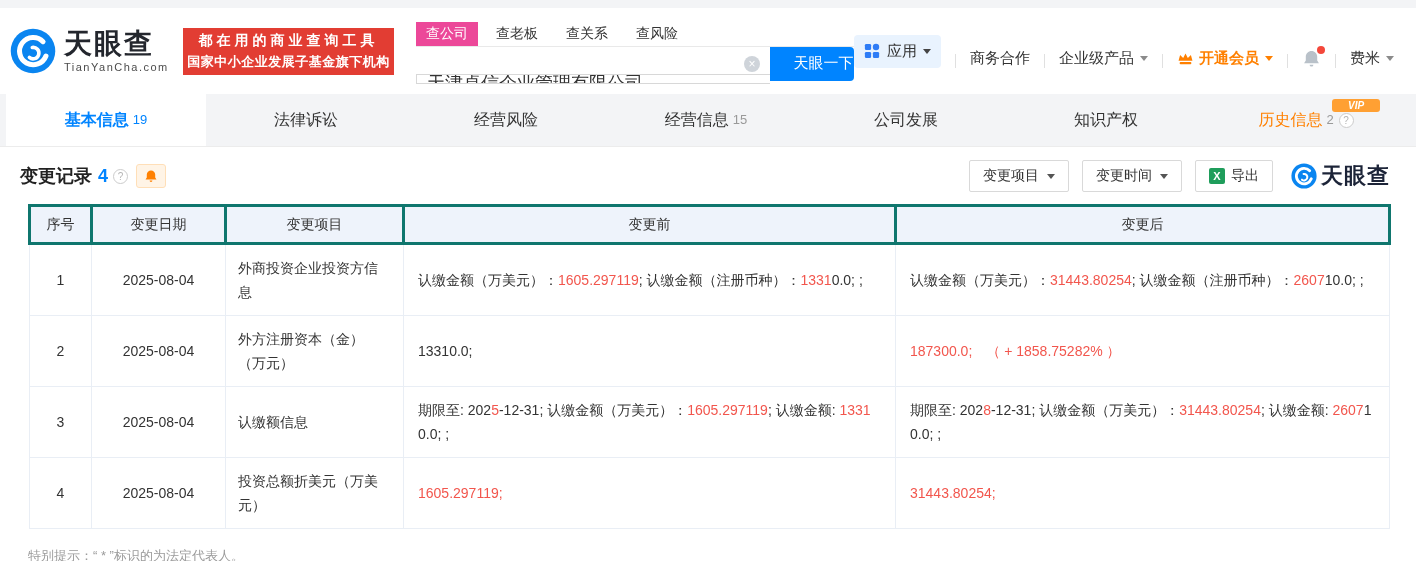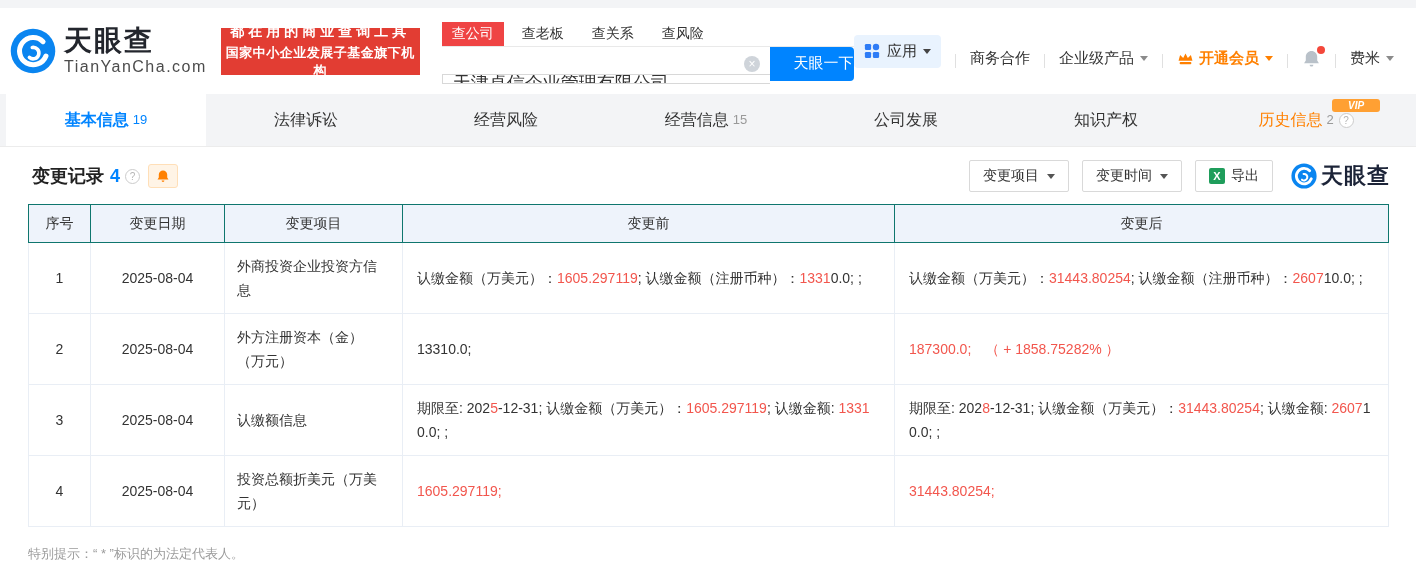--- a/index.html
+++ b/index.html
@@ -5,30 +5,30 @@
   * { box-sizing: border-box; margin: 0; padding: 0; }
   html,body { width: 1416px; height: 561px; }
   body { background:#f3f4f6; font-family:"Liberation Sans",sans-serif; color:#333; overflow:hidden; }
 
   
   .hdr { margin-top:8px; height:86px; background:#fff; display:flex; align-items:center; padding:0 22px 0 10px; }
   .logo { display:flex; align-items:center; cursor:pointer; }
   .logo-ic { width:46px; height:46px; }
   .logo-tx { margin-left:8px; }
   .brand { font-size:28px; font-weight:bold; color:#23262d; letter-spacing:2px; line-height:30px; }
-  .domain { font-size:16px; color:#4c4c4c; letter-spacing:1.5px; margin-top:2px; }
+  .domain { font-size:11px; color:#4c4c4c; letter-spacing:1.5px; margin-top:2px; }
   .slogan { margin-left:14px; width:218px; height:47px; background:#e23d33; color:#fff; font-weight:bold;
             display:flex; flex-direction:column; justify-content:center; text-align:center; }
   .slogan .l1 { font-size:14px; letter-spacing:4px; }
   .slogan .l2 { font-size:13px; letter-spacing:0.5px; margin-top:3px; }
 
   .srch { margin-left:22px; width:452px; align-self:center; }
   .stabs { display:flex; align-items:flex-end; height:25px; border-bottom:1px solid #e9e9e9; }
   .stab { font-size:14px; color:#333; padding:3px 10px; margin-right:8px; cursor:pointer; }
-  .stab.active { background:#ef4444; color:#fff; }
+  .stab.active { background:#ec4899; color:#fff; }
   .sbox { display:flex; height:34px; }
   .sin-wrap { position:relative; flex:1; display:flex; }
   .sinput { width:100%; border:1px solid #d8d8d8; border-right:none; padding:8px 32px 0 10px; font-size:18px; color:#333; outline:none;margin-top:27px; }
   .sclear { position:absolute; right:10px; top:9px; width:16px; height:16px; border-radius:50%; background:#cfd4da;
             color:#fff; font-size:12px; line-height:16px; text-align:center; cursor:pointer; }
   .sbtn { width:84px; background:#0084ff; color:#fff; font-size:15px; border:none; border-radius:0 4px 4px 0; cursor:pointer;padding-left:23px; }
 
   .nav { margin-left:auto; display:flex; align-items:flex-end; font-size:15px; white-space:nowrap; }
   .chip { display:flex; align-items:center; background:#e9f3fe; border-radius:4px; padding:7px 10px; cursor:pointer; }
   .chip span.t { margin-left:7px; color:#333; }
@@ -49,36 +49,36 @@
   .tab .cnt { font-size:13px; color:#999; margin-left:4px; position:relative; top:-1px; font-weight:normal; }
   .tab.active .cnt { color:#0084ff; }
   .tab.vip-tab { color:#ff8000; }
   .vipbadge { position:absolute; top:5px; left:50%; margin-left:26px; background:#ffa033; color:#fff; font-size:10px;
               font-style:italic; font-weight:bold; padding:1px 16px; border-radius:3px; line-height:11px; }
   .qc { display:inline-flex; align-items:center; justify-content:center; width:15px; height:15px; border:1px solid #ccc;
         border-radius:50%; color:#b5b5b5; font-size:10px; margin-left:5px; background:#fff; font-weight:normal; }
 
   
   .main { background:#fff; height:414px; }
-  .sec { display:flex; align-items:center; padding:13px 26px 10px 32px; }
+  .sec { display:flex; align-items:center; padding:13px 26px 10px 20px; }
   .sec-title { font-size:18px; font-weight:bold; color:#222; }
   .sec-cnt { font-size:18px; font-weight:bold; color:#0084ff; margin-left:6px; }
   .bellchip { margin-left:8px; width:30px; height:24px; background:#fff4e6; border:1px solid #ffdfb8; border-radius:3px;
               display:flex; align-items:center; justify-content:center; cursor:pointer; }
   .sec-right { margin-left:auto; display:flex; align-items:center; }
   .fbtn { height:32px; padding:0 13px; border:1px solid #d9d9d9; border-radius:2px; background:#fff; display:flex;
           align-items:center; font-size:14px; color:#333; margin-left:13px; cursor:pointer; }
   .fbtn .caret { border-top-color:#555; margin-left:8px; }
   .exbtn svg { margin-right:6px; }
   .wm { display:flex; align-items:center; margin-left:18px; }
   .wm-ic { width:26px; height:26px; }
   .wm-tx { font-size:22px; font-weight:bold; color:#1c2438; margin-left:4px; letter-spacing:1px; }
 
   table { border-collapse:collapse; table-layout:fixed; margin:2px 28px 0; width:1360px; }
-  th { background:#eef3fb; height:38px; font-size:14px; font-weight:normal; color:#333; border:1px solid #0f766e; }
+  th { background:#eef3fb; height:38px; font-size:14px; font-weight:normal; color:#333; border:3px solid #0f766e; }
   td { border:1px solid #e9eef5; font-size:14px; color:#333; padding:11px 14px; line-height:24px; vertical-align:middle; }
   td.c { text-align:center; padding:11px 4px; }
   td.item { padding:11px 12px; }
   td.diff { word-break:break-all; }
   .rd { color:#f2564d; }
 
   .note { padding:18px 28px; font-size:13px; color:#9b9b9b; background:#fff; }
 </style>
 </head>
 <body>

